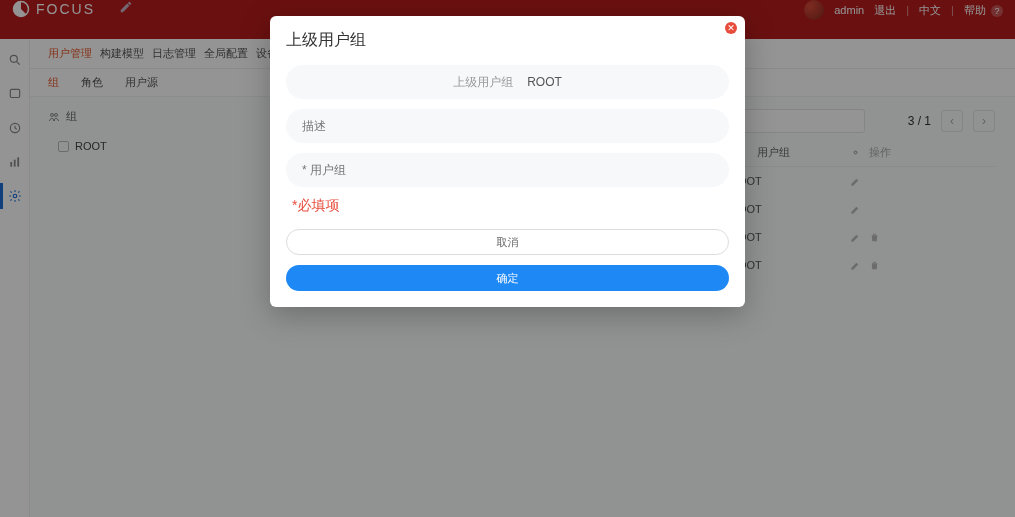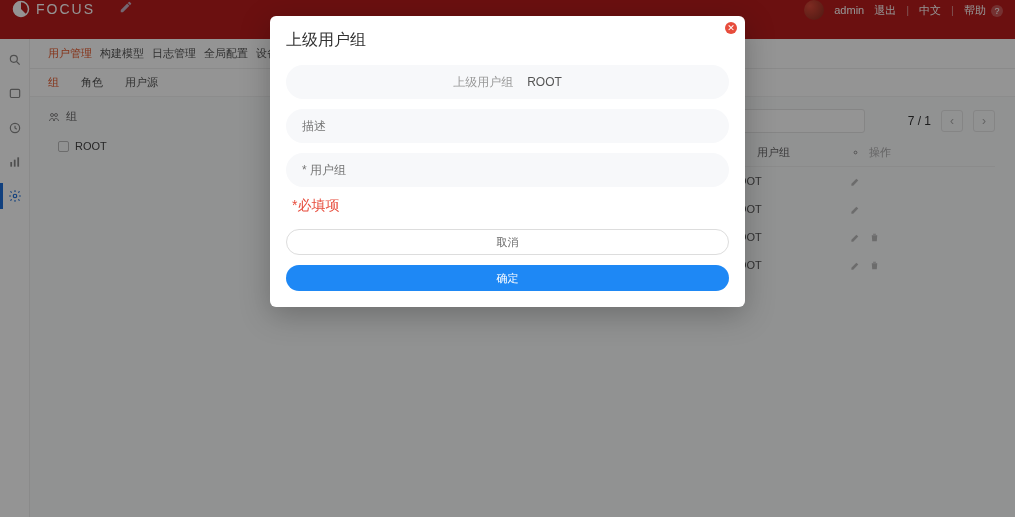--- a/index.html
+++ b/index.html
@@ -155,21 +155,21 @@
       <div class="tree-node">
         <span class="checkbox"></span>
         <span>ROOT</span>
       </div>
     </div>
 
     <div class="table-panel">
       <div class="table-toolbar">
         <div class="search-box"></div>
         <div class="pager-area">
-          <span>7 / 1</span>
+          <span>3 / 1</span>
           <span class="pager-btn">‹</span>
           <span class="pager-btn">›</span>
         </div>
       </div>
       <div class="th-row">
         <div class="c-chk"></div>
           <div class="c-av"></div>
           <div class="c-name"></div>
           <div class="c-disp"></div>
         <div class="c-grp">

